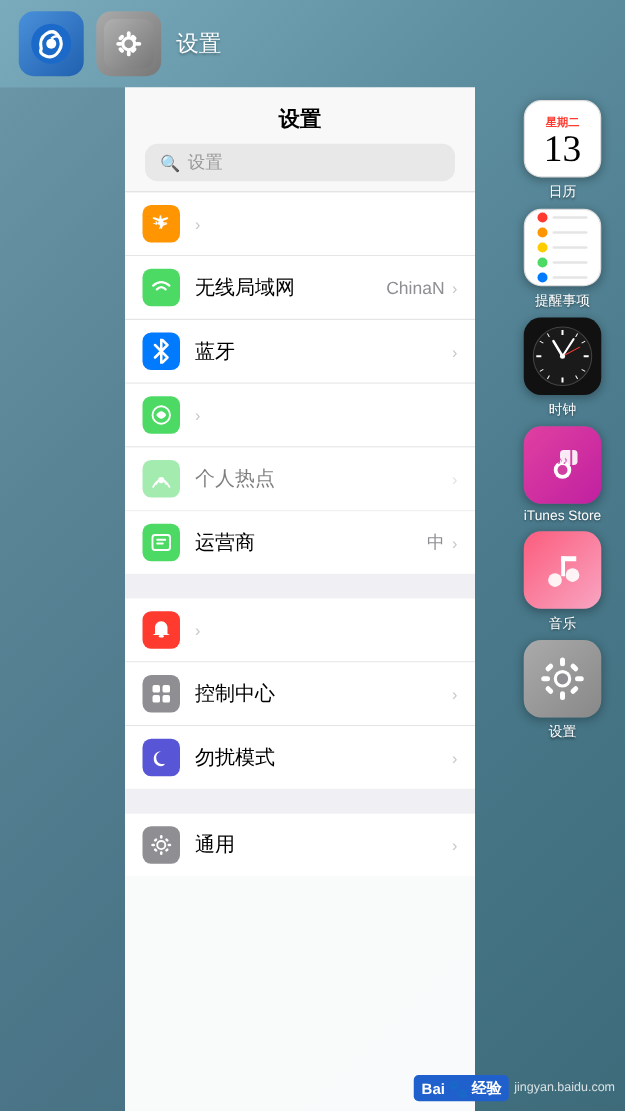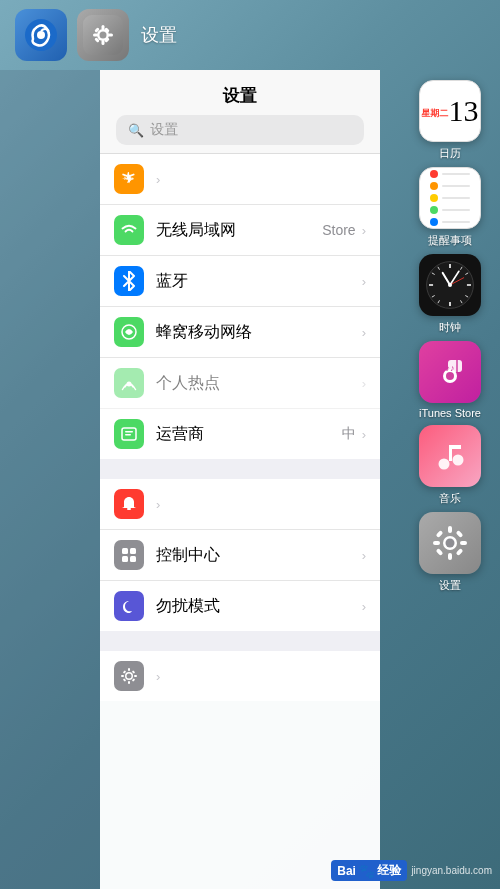--- a/index.html
+++ b/index.html
@@ -217,21 +217,21 @@
       display: flex;
       align-items: center;
       justify-content: center;
       margin-bottom: 4px;
       overflow: hidden;
       box-shadow: 0 2px 8px rgba(0,0,0,0.3);
     }
 
     .app-icon.calendar-app {
       background: white;
-      flex-direction: row;
+      flex-direction: column;
       border: 1px solid #ddd;
     }
 
     .app-icon.clock-app {
       background: #111;
     }
 
     .app-icon.reminders-app {
       background: white;
       border: 1px solid #ddd;
@@ -419,42 +419,41 @@
 
       <div class="settings-item">
         <div class="item-icon wifi">
           <svg width="20" height="14" viewBox="0 0 20 14" fill="none">
             <path d="M10 11 a0 0 0 0 1 0 2 a0 0 0 0 1 0-2z" fill="white"></path>
             <path d="M6.5 8.5 Q10 5 13.5 8.5" stroke="white" stroke-width="1.8" fill="none" stroke-linecap="round"></path>
             <path d="M3.5 5.5 Q10 0 16.5 5.5" stroke="white" stroke-width="1.8" fill="none" stroke-linecap="round"></path>
           </svg>
         </div>
         <span class="item-label">无线局域网</span>
-        <span class="item-value">Store</span>
+        <span class="item-value">ChinaN</span>
         <span class="item-chevron">›</span>
       </div>
 
       <div class="settings-item">
         <div class="item-icon bluetooth">
           <svg width="14" height="20" viewBox="0 0 14 20" fill="none">
             <path d="M2 5 L12 15 L7 20 L7 0 L12 5 L2 15" stroke="white" stroke-width="2" fill="none" stroke-linecap="round" stroke-linejoin="round"></path>
           </svg>
         </div>
         <span class="item-label">蓝牙</span>
         <span class="item-chevron">›</span>
       </div>
 
       <div class="settings-item">
         <div class="item-icon cellular">
           <svg width="18" height="18" viewBox="0 0 18 18">
             <circle cx="9" cy="9" r="7" fill="none" stroke="white" stroke-width="1.5"></circle>
             <path d="M5 9 Q9 3 13 9 Q9 15 5 9Z" fill="white"></path>
           </svg>
         </div>
-        <span class="item-label">蜂窝移动网络</span>
         <span class="item-chevron">›</span>
       </div>
 
       <div class="settings-item disabled">
         <div class="item-icon hotspot">
           <svg width="18" height="18" viewBox="0 0 18 18">
             <circle cx="9" cy="10" r="2.5" fill="white"></circle>
             <path d="M5 13 Q9 6 13 13" stroke="white" stroke-width="1.5" fill="none" stroke-linecap="round"></path>
             <path d="M2.5 15.5 Q9 4 15.5 15.5" stroke="white" stroke-width="1.5" fill="none" stroke-linecap="round"></path>
           </svg>
@@ -527,20 +526,21 @@
             <rect x="9" y="2" width="2" height="3" rx="1" fill="white"></rect>
             <rect x="9" y="15" width="2" height="3" rx="1" fill="white"></rect>
             <rect x="2" y="9" width="3" height="2" rx="1" fill="white"></rect>
             <rect x="15" y="9" width="3" height="2" rx="1" fill="white"></rect>
             <rect x="4.5" y="4.5" width="2" height="3" rx="1" fill="white" transform="rotate(45 5.5 6)"></rect>
             <rect x="13.5" y="4.5" width="2" height="3" rx="1" fill="white" transform="rotate(-45 14.5 6)"></rect>
             <rect x="4.5" y="12.5" width="2" height="3" rx="1" fill="white" transform="rotate(-45 5.5 14)"></rect>
             <rect x="13.5" y="12.5" width="2" height="3" rx="1" fill="white" transform="rotate(45 14.5 14)"></rect>
           </svg>
         </div>
+        <span class="item-label">通用</span>
         <span class="item-chevron">›</span>
       </div>
     </div>
   </div>
 </div>
 
 <div class="right-sidebar">
 
   <div class="app-icon-container">
     <div class="app-icon calendar-app">

